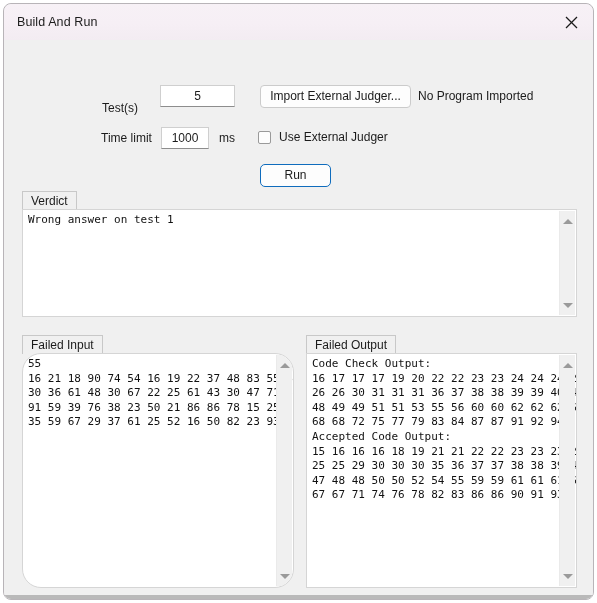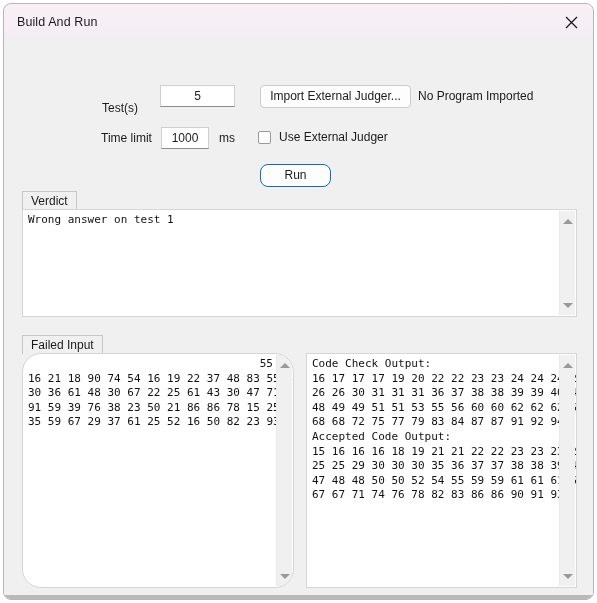--- a/index.html
+++ b/index.html
@@ -242,57 +242,58 @@
 
     <div class="lbl" style="left:97px; top:91px;">Time limit</div>
     <div class="textbox" style="left:157px; top:87px; width:48px; height:22px;">1000</div>
     <div class="lbl" style="left:215px; top:91px;">ms</div>
 
     <div class="checkbox-wrap" style="left:254px; top:90px;">
       <div class="checkbox-box"></div>
       <div class="checkbox-label">Use External Judger</div>
     </div>
 
-    <div class="btn accent" style="left:256px; top:124px; width:71px; height:23px; line-height:20px;border-radius:8px;">Run</div>
+    <div class="btn accent" style="left:256px; top:124px; width:71px; height:23px; line-height:20px;">Run</div>
 
     <div class="group" style="left:18px; top:151px; width:555px; height:126px;">
       <div class="group-tab">Verdict</div>
       <div class="group-body" style="top:18px; width:555px; height:108px;">
         <div class="mono-text">Wrong answer on test 1</div>
         <div class="vscroll">
           <div class="arrow up">
               <div class="tri-up"></div>
             </div>
           <div class="arrow down">
               <div class="tri-down"></div>
             </div>
         </div>
       </div>
     </div>
 
-    <div class="group" style="left:18px; top:295px; width:272px; height:253px;text-align:right;">
+    <div class="group" style="left:18px; top:295px; width:272px; height:253px;">
       <div class="group-tab">Failed Input</div>
       <div class="group-body" style="top:18px; width:272px; height:235px;border-radius:19px;">
         <div class="mono-text">55
 16 21 18 90 74 54 16 19 22 37 48 83 55 67
 30 36 61 48 30 67 22 25 61 43 30 47 71 38
 91 59 39 76 38 23 50 21 86 86 78 15 25 23
 35 59 67 29 37 61 25 52 16 50 82 23 93</div>
         <div class="vscroll">
           <div class="arrow up">
               <div class="tri-up"></div>
             </div>
           <div class="arrow down">
               <div class="tri-down"></div>
             </div>
         </div>
       </div>
     </div>
 
     <div class="group" style="left:302px; top:295px; width:271px; height:253px;">
+      <div class="group-tab">Failed Output</div>
       <div class="group-body" style="top:18px; width:271px; height:235px;">
         <div class="mono-text">Code Check Output:
 16 17 17 17 19 20 22 22 23 23 24 24 24 26
 26 26 30 31 31 31 36 37 38 38 39 39 40 44
 48 49 49 51 51 53 55 56 60 60 62 62 62 68
 68 68 72 75 77 79 83 84 87 87 91 92 94
 Accepted Code Output:
 15 16 16 16 18 19 21 21 22 22 23 23 23 25
 25 25 29 30 30 30 35 36 37 37 38 38 39 43
 47 48 48 50 50 52 54 55 59 59 61 61 61 67

